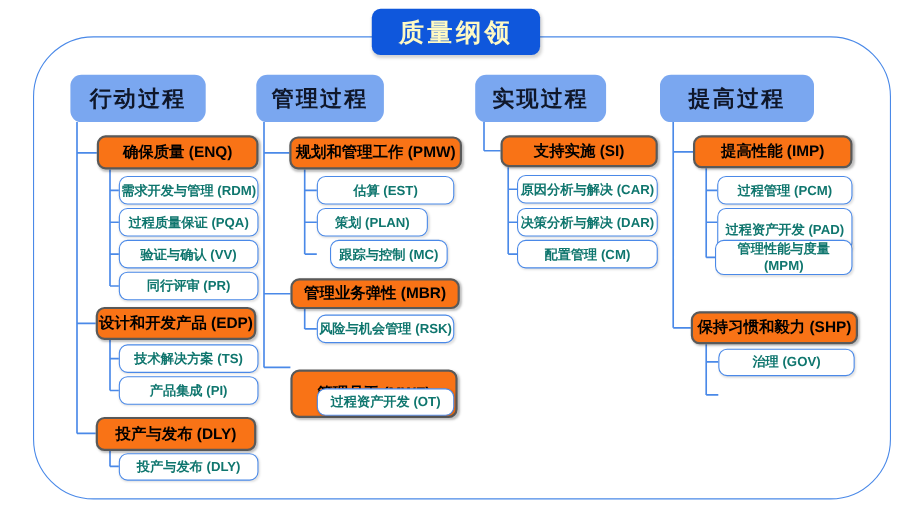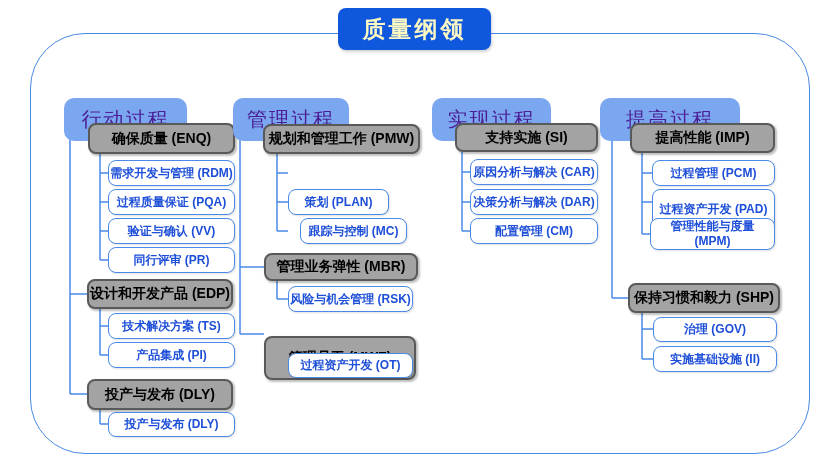--- a/index.html
+++ b/index.html
@@ -13,33 +13,33 @@
     border:1.6px solid #4a89e8;border-radius:55px;background:transparent;
   }
   .title-box{
     position:absolute;left:338px;top:8px;width:153px;height:42px;
     background:#0f57dc;border-radius:8px;color:#fef9c3;
     display:flex;align-items:center;justify-content:center;
     font-size:23px;font-weight:bold;letter-spacing:3px;
     box-shadow:1px 2px 3px rgba(0,0,0,.18);
   }
   .hdr{
-    position:absolute;background:#7aa7f0;border-radius:10px;color:#4c1d95;
+    position:absolute;background:#7aa7f0;border-radius:10px;color:#0f172a;
     display:flex;align-items:center;justify-content:center;
-    font-size:20px;font-weight:normal;letter-spacing:2px;white-space:nowrap;margin-top:30px;
+    font-size:20px;font-weight:bold;letter-spacing:2px;white-space:nowrap;
   }
   .g2{
-    position:absolute;background:#a3a3a3;border:2px solid #595959;border-radius:8px;
+    position:absolute;background:#f97316;border:2px solid #595959;border-radius:8px;
     color:#000000;display:flex;align-items:center;justify-content:center;
     font-size:14px;font-weight:bold;white-space:nowrap;
     box-shadow:1.5px 1.5px 2px rgba(0,0,0,.25);box-sizing:border-box;
   }
   .g3{
     position:absolute;background:#ffffff;border:1.8px solid #4a89e8;border-radius:8px;
-    color:#1d4ed8;display:flex;align-items:center;justify-content:center;
+    color:#0f766e;display:flex;align-items:center;justify-content:center;
     font-size:12px;font-weight:bold;white-space:nowrap;
     box-shadow:1px 1px 2px rgba(0,0,0,.12);box-sizing:border-box;
   }
   .g3.wrap{white-space:normal;text-align:center;line-height:1.25;}
 </style>
 </head>
 <body>
 
 <div class="canvas">
 
@@ -61,35 +61,35 @@
   <div class="g3" style="left:108px;top:218px;width:127px;height:26px">验证与确认 (VV)</div>
   <div class="g3" style="left:108px;top:247px;width:127px;height:26px">同行评审 (PR)</div>
   <div class="g2" style="left:87px;top:279px;width:146px;height:30px">设计和开发产品 (EDP)</div>
   <div class="g3" style="left:108px;top:313px;width:127px;height:26px">技术解决方案 (TS)</div>
   <div class="g3" style="left:108px;top:342px;width:127px;height:26px">产品集成 (PI)</div>
   <div class="g2" style="left:87px;top:379px;width:146px;height:31px">投产与发布 (DLY)</div>
   <div class="g3" style="left:108px;top:412px;width:127px;height:25px">投产与发布 (DLY)</div>
 
   <div class="hdr" style="left:233px;top:68px;width:116px;height:43px">管理过程</div>
   <div class="g2" style="left:263px;top:124px;width:157px;height:30px">规划和管理工作 (PMW)</div>
+  <div class="g3" style="left:288px;top:160px;width:125px;height:26px">估算 (EST)</div>
   <div class="g3" style="left:288px;top:189px;width:101px;height:26px">策划 (PLAN)</div>
   <div class="g3" style="left:300px;top:218px;width:107px;height:26px">跟踪与控制 (MC)</div>
   <div class="g2" style="left:264px;top:253px;width:154px;height:28px">管理业务弹性 (MBR)</div>
   <div class="g3" style="left:288px;top:286px;width:125px;height:26px">风险与机会管理 (RSK)</div>
   <div class="g2" style="left:264px;top:336px;width:152px;height:44px">管理员工 (MWF)</div>
   <div class="g3" style="left:288px;top:353px;width:125px;height:25px">过程资产开发 (OT)</div>
 
   <div class="hdr" style="left:432px;top:68px;width:119px;height:43px">实现过程</div>
   <div class="g2" style="left:455px;top:123px;width:143px;height:29px">支持实施 (SI)</div>
   <div class="g3" style="left:470px;top:159px;width:128px;height:26px">原因分析与解决 (CAR)</div>
   <div class="g3" style="left:470px;top:189px;width:128px;height:26px">决策分析与解决 (DAR)</div>
   <div class="g3" style="left:470px;top:218px;width:128px;height:26px">配置管理 (CM)</div>
 
   <div class="hdr" style="left:600px;top:68px;width:140px;height:43px">提高过程</div>
   <div class="g2" style="left:630px;top:123px;width:145px;height:30px">提高性能 (IMP)</div>
   <div class="g3" style="left:652px;top:160px;width:123px;height:26px">过程管理 (PCM)</div>
   <div class="g3" style="left:652px;top:189px;width:123px;height:40px">过程资产开发 (PAD)</div>
   <div class="g3 wrap" style="left:650px;top:218px;width:125px;height:32px">管理性能与度量 (MPM)</div>
   <div class="g2" style="left:628px;top:283px;width:152px;height:30px">保持习惯和毅力 (SHP)</div>
   <div class="g3" style="left:653px;top:317px;width:124px;height:25px">治理 (GOV)</div>
-  <div class="g3" style="left:653px;top:346px;width:124px;height:26px">实施基础设施 (II)</div>
 
 </div>
 
 </body></html>

